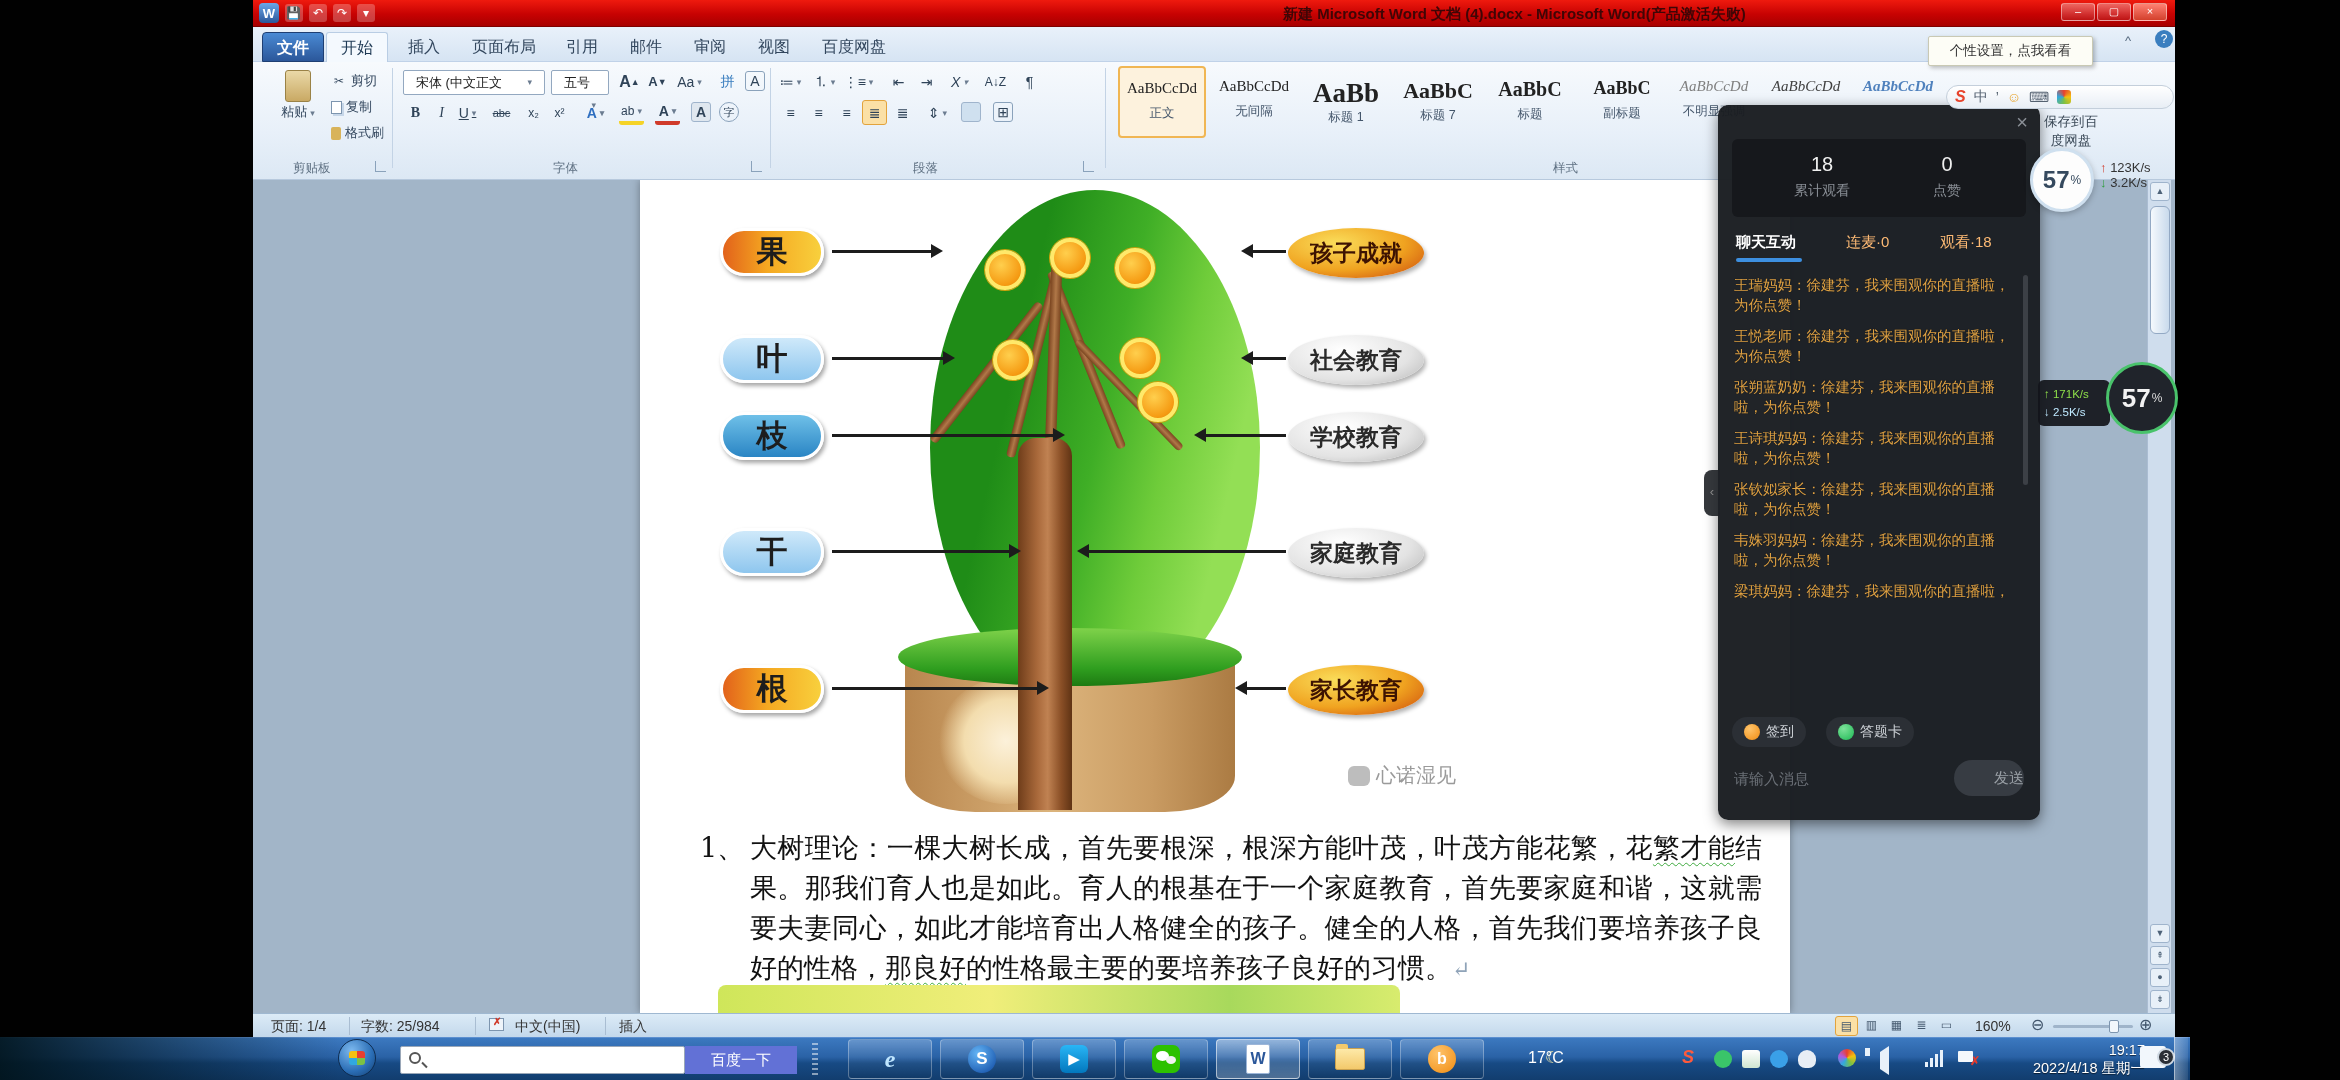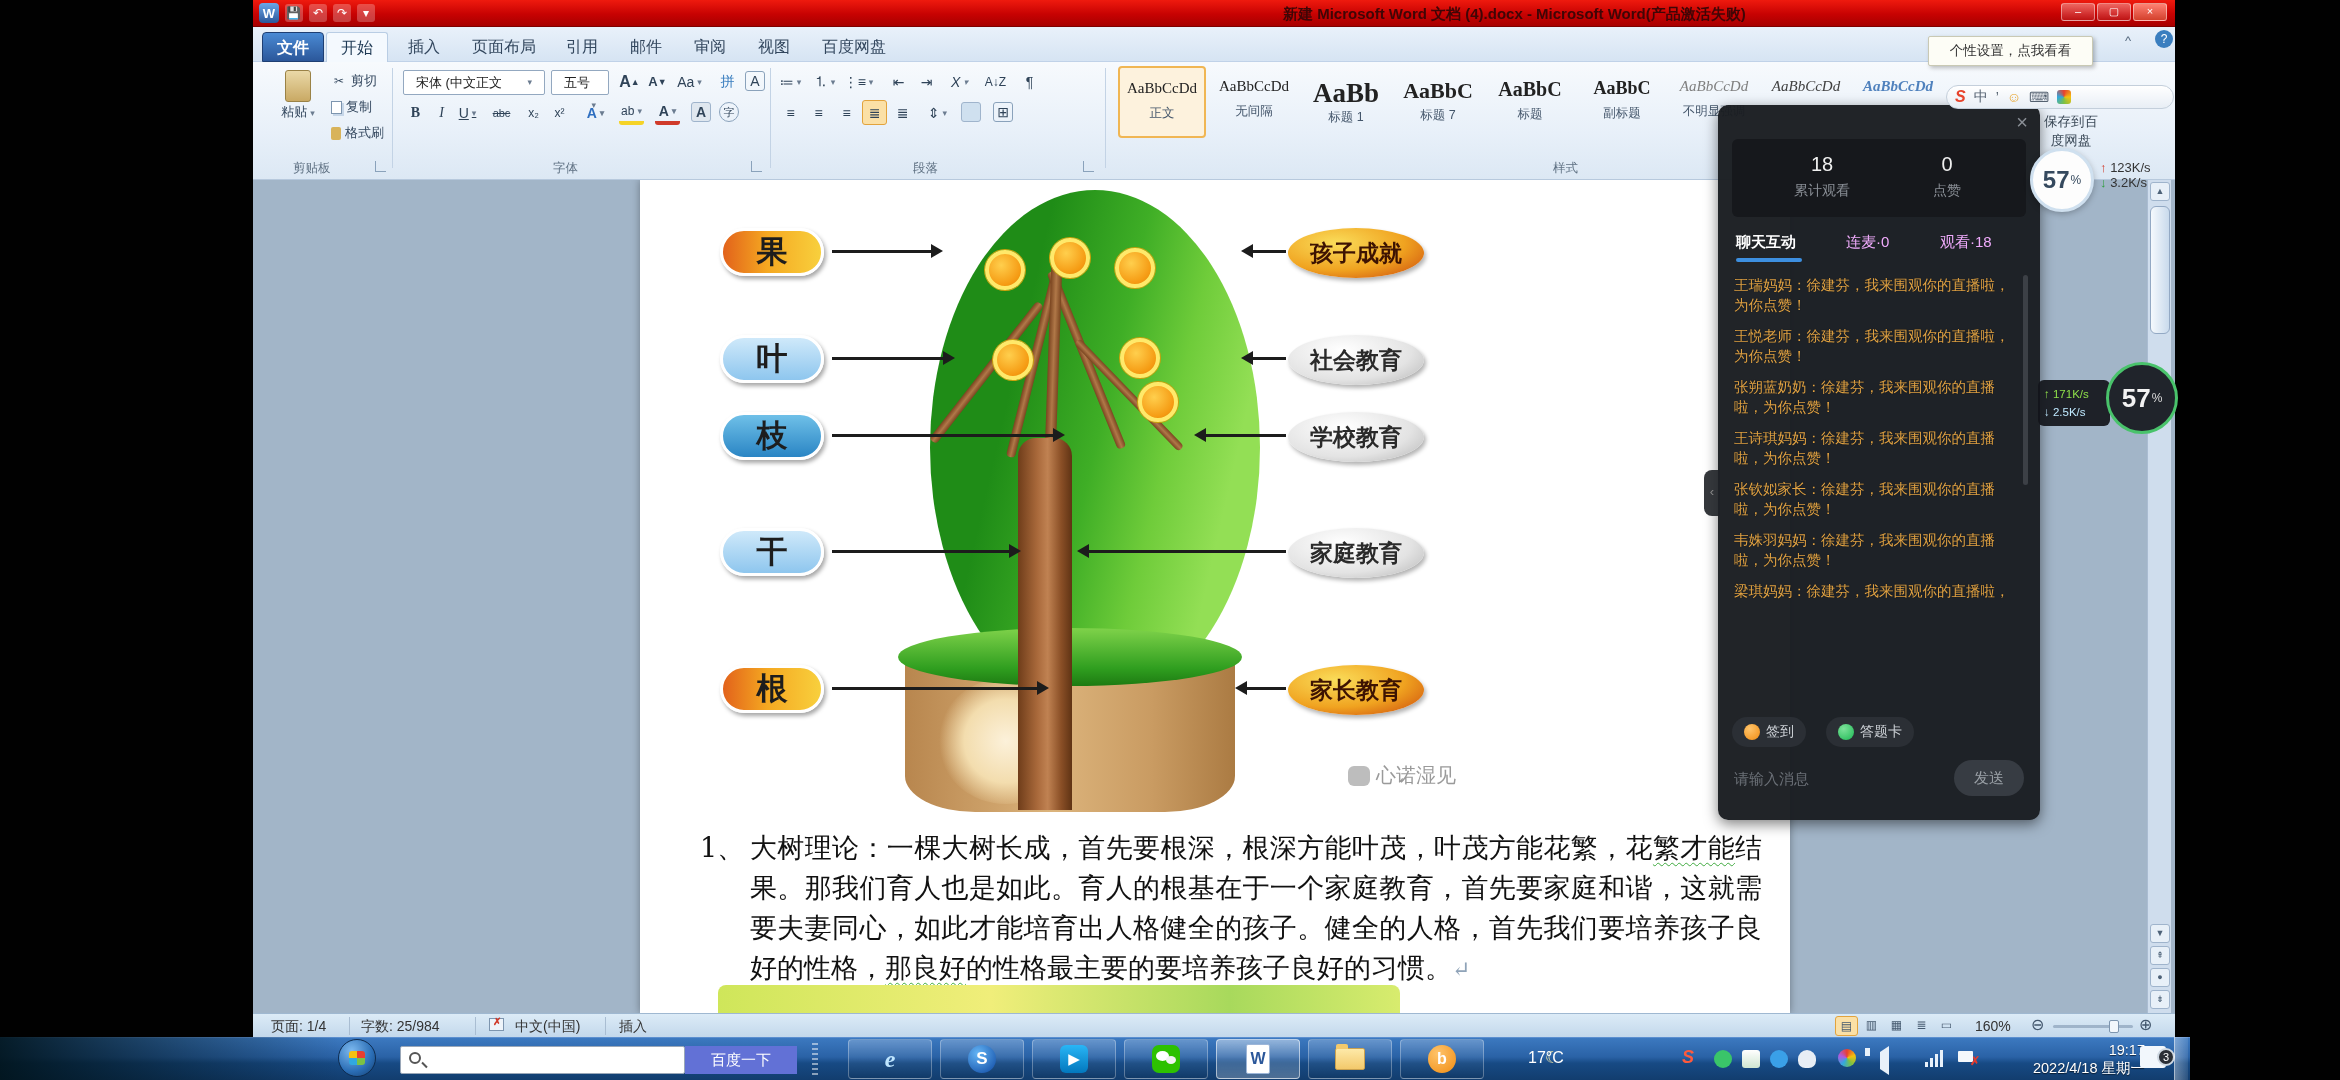--- a/index.html
+++ b/index.html
@@ -120,35 +120,35 @@
   .zslider{position:absolute;top:11px;width:80px;height:3px;background:#9fb4ca;border-radius:2px}
   .zthumb{position:absolute;top:-5px;width:10px;height:13px;background:#f2f7fc;border:1px solid #7d95af;border-radius:2px}
 
   
   .chat{position:absolute;left:1718px;top:105px;width:322px;height:715px;border-radius:10px;
     background:rgba(26,29,33,.97);box-shadow:0 4px 14px rgba(0,0,0,.5);z-index:50;color:#ddd}
   .chat .statbox{position:absolute;left:14px;top:34px;width:294px;height:78px;background:#16181c;border-radius:6px}
   .stat{position:absolute;top:14px;width:120px;text-align:center}
   .stat .v{font-size:20px;color:#f0f0f0}
   .stat .l{margin-top:6px;font-size:14px;color:#8a8f96}
-  .ctab{position:absolute;top:128px;font-size:15px;color:#f0abfc}
+  .ctab{position:absolute;top:128px;font-size:15px;color:#fdba74}
   .ctab.on{color:#fff;font-weight:bold}
   .cunder{position:absolute;left:18px;top:153px;width:66px;height:4px;border-radius:2px;background:#3d8fe0}
   .msgs{position:absolute;left:16px;top:170px;width:284px}
   .msg{font-size:14.5px;line-height:20px;color:#e0a243;margin-bottom:11px;
     text-shadow:0 0 1px rgba(0,0,0,.6);word-break:break-all}
   .cscroll{position:absolute;left:305px;top:170px;width:5px;height:210px;border-radius:3px;background:#3c4046}
   .chip{position:absolute;top:612px;height:30px;border-radius:15px;background:#2b2f35;display:flex;
     align-items:center;gap:6px;padding:0 12px;font-size:14px;color:#cfd3d8}
   .dot{width:16px;height:16px;border-radius:50%}
   .cinput{position:absolute;left:16px;top:655px;width:205px;height:36px;background:transparent;border:none;
     outline:none;font-size:15px;color:#ddd;font-family:"Liberation Sans",sans-serif}
   .cinput::placeholder{color:#6b7077}
   .sendbtn{position:absolute;left:236px;top:655px;width:70px;height:36px;border-radius:18px;
-    background:#373c43;color:#9aa0a6;font-size:15px;text-align:center;line-height:36px}
+    background:#373c43;color:#9aa0a6;font-size:15px;text-align:right;line-height:36px}
   .cclose{position:absolute;right:12px;top:6px;font-size:20px;color:#8a8f96}
   .chandle{position:absolute;left:1704px;top:470px;width:16px;height:46px;border-radius:8px 0 0 8px;
     background:rgba(30,33,38,.9);color:#888;font-size:13px;text-align:center;line-height:44px;z-index:51}
 
   
   .ball{border-radius:50%;display:flex;align-items:baseline;justify-content:center;z-index:61;position:absolute}
   .ball .p{font-weight:bold}
   .ball.light{left:2030px;top:148px;width:64px;height:64px;background:#fdfdfd;
     border:3px solid #cfe0ef;box-shadow:0 2px 6px rgba(0,0,0,.25);align-items:center}
   .ball.light .p{font-size:24px;color:#35495e}

